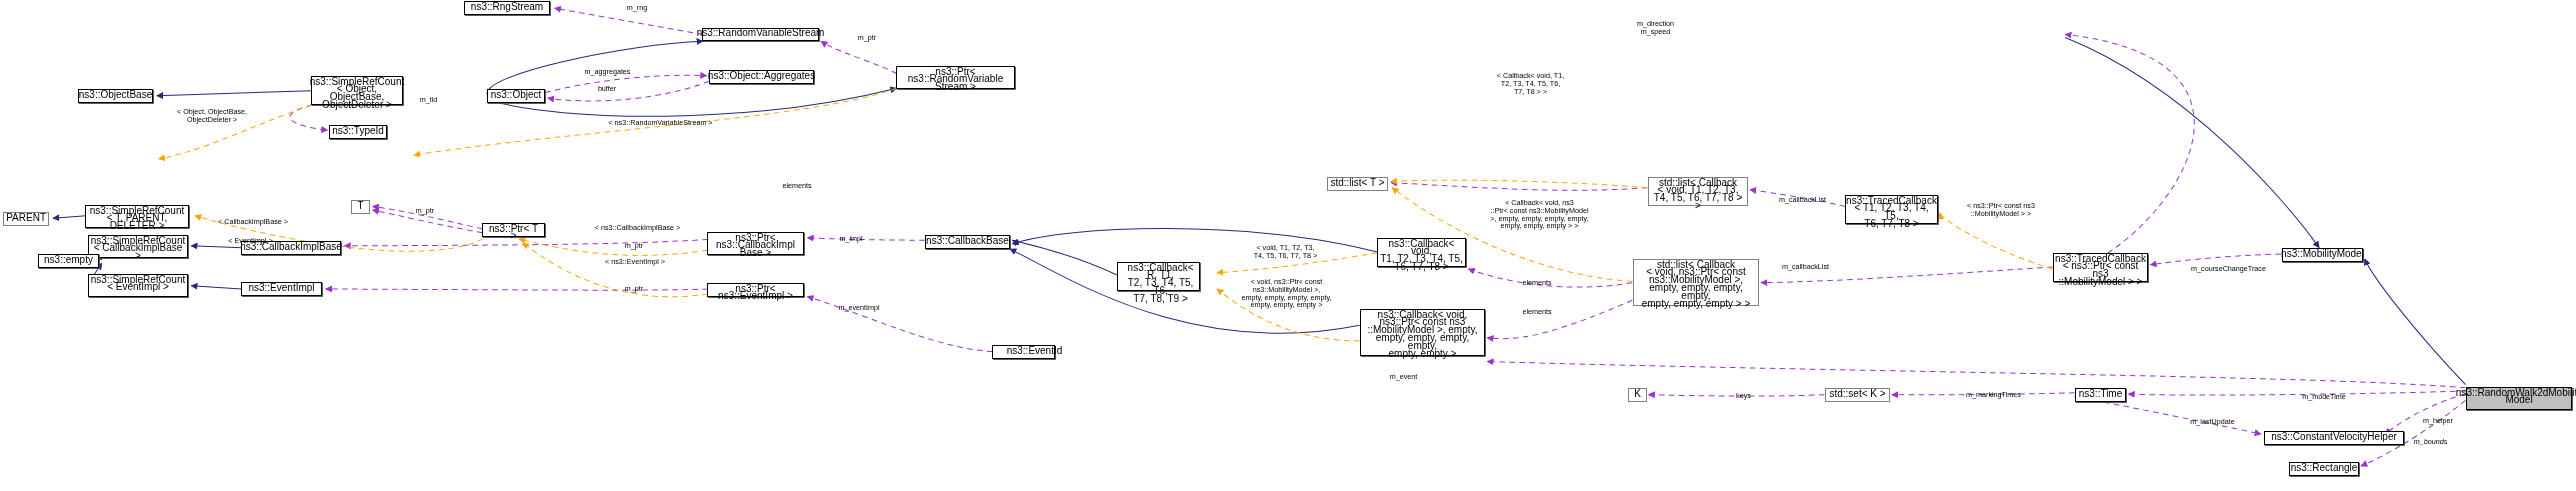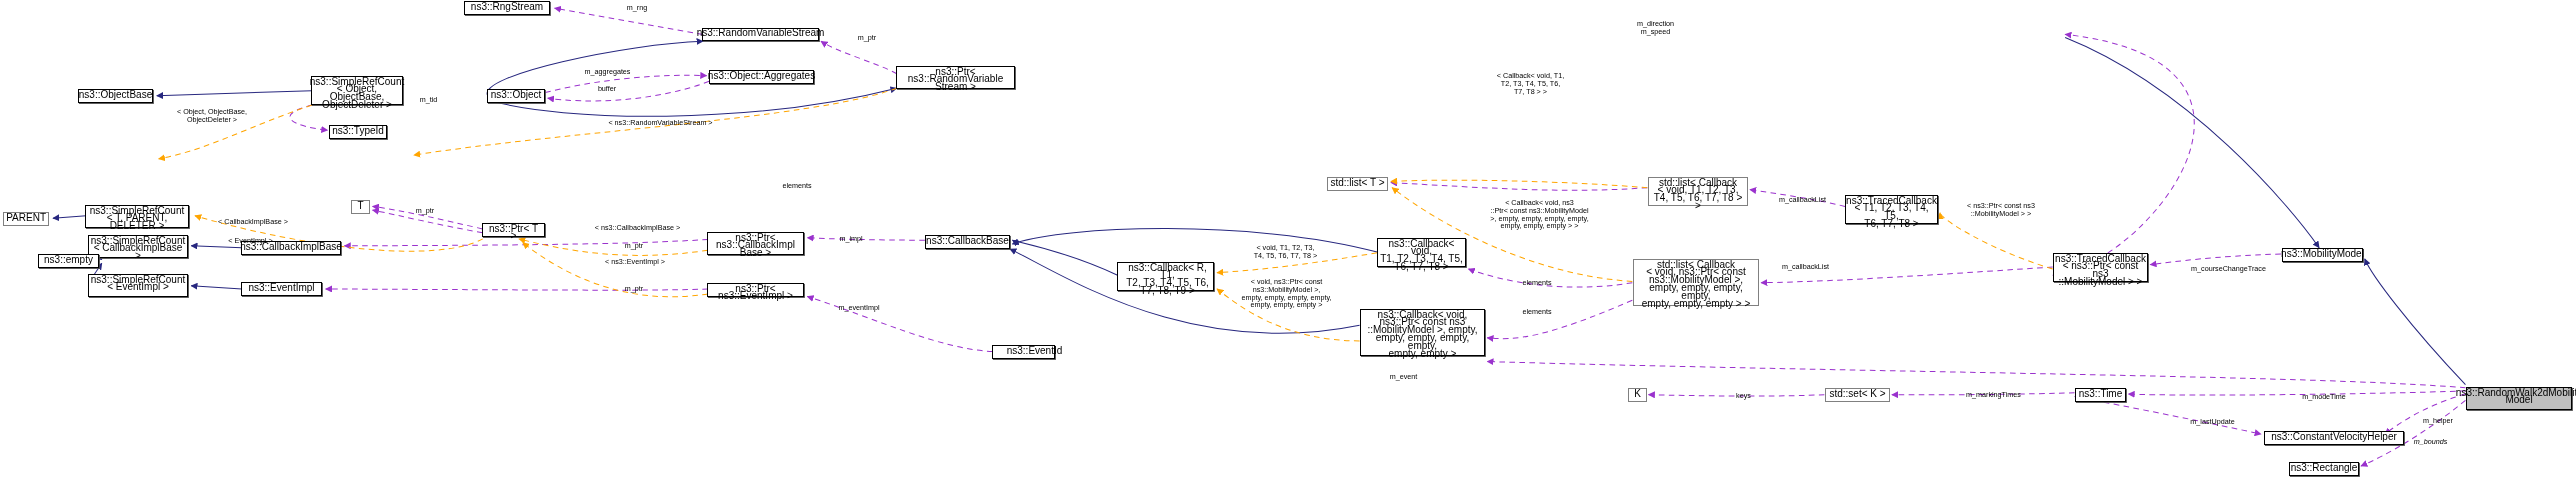--- a/index.html
+++ b/index.html
@@ -152,21 +152,21 @@
       </div>
       <div class="node" style="left: 241px; top: 282px; width: 81px; height: 13.8px;">
         <div style="white-space: pre-line;">ns3::EventImpl</div>
       </div>
       <div class="node" style="left: 707px; top: 283px; width: 97px; height: 13.8px;">
         <div style="white-space: pre-line;">ns3::Ptr&lt; ns3::EventImpl &gt;</div>
       </div>
       <div class="node" style="left: 925px; top: 235px; width: 85px; height: 13.8px;">
         <div style="white-space: pre-line;">ns3::CallbackBase</div>
       </div>
-      <div class="node" style="left: 1117px; top: 262px; width: 97px; height: 29px; padding-left: 6px;">
+      <div class="node" style="left: 1117px; top: 262px; width: 83px; height: 29px; padding-left: 6px;">
         <div style="white-space: pre-line;">ns3::Callback&lt; R, T1,
 T2, T3, T4, T5, T6,
 T7, T8, T9 &gt;</div>
       </div>
       <div class="node" style="left: 1377px; top: 238px; width: 89px; height: 29px;">
         <div style="white-space: pre-line;">ns3::Callback&lt; void,
 T1, T2, T3, T4, T5,
 T6, T7, T8 &gt;</div>
       </div>
       <div class="node" style="left: 1360px; top: 309px; width: 125px; height: 47px;">

